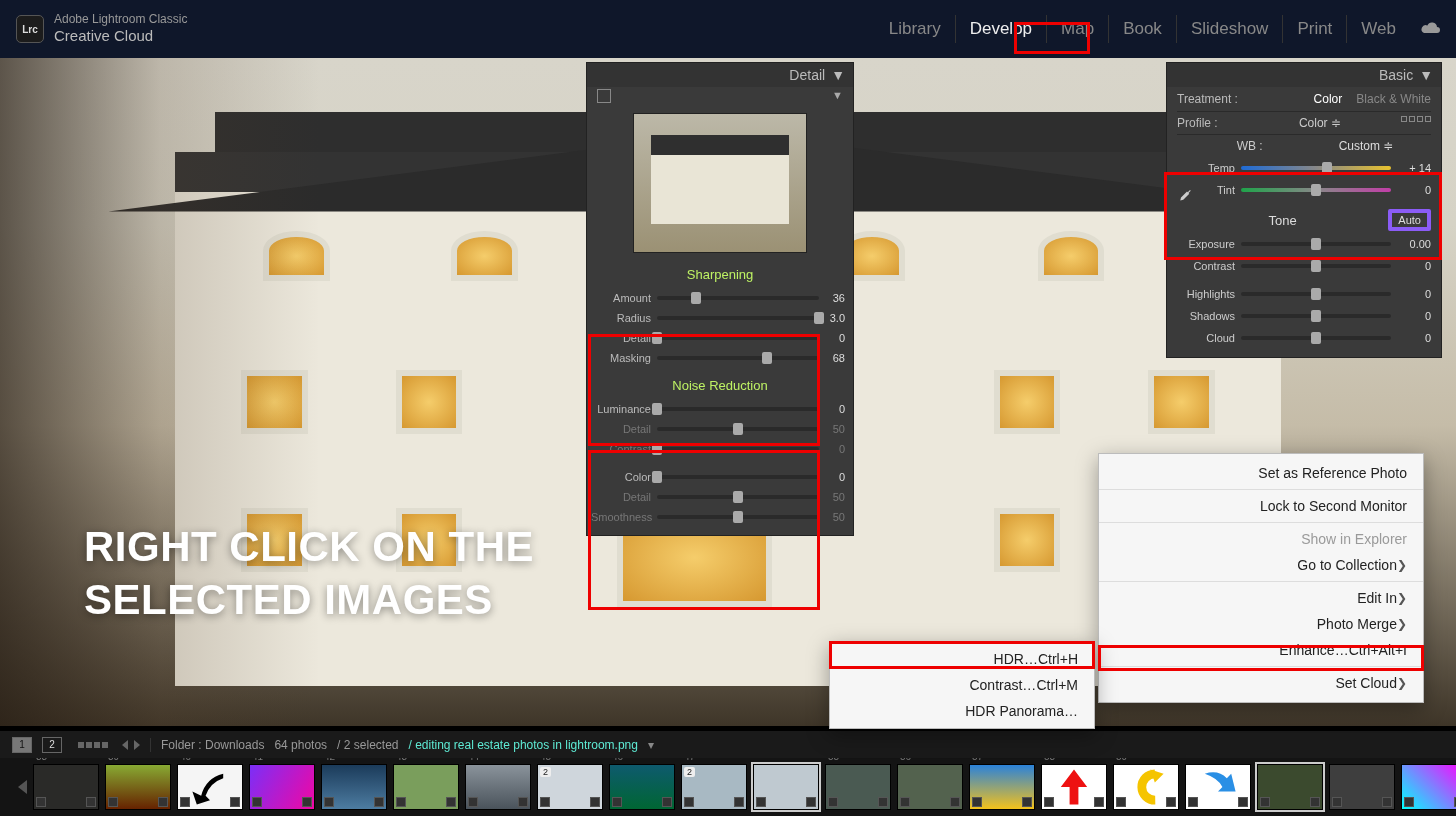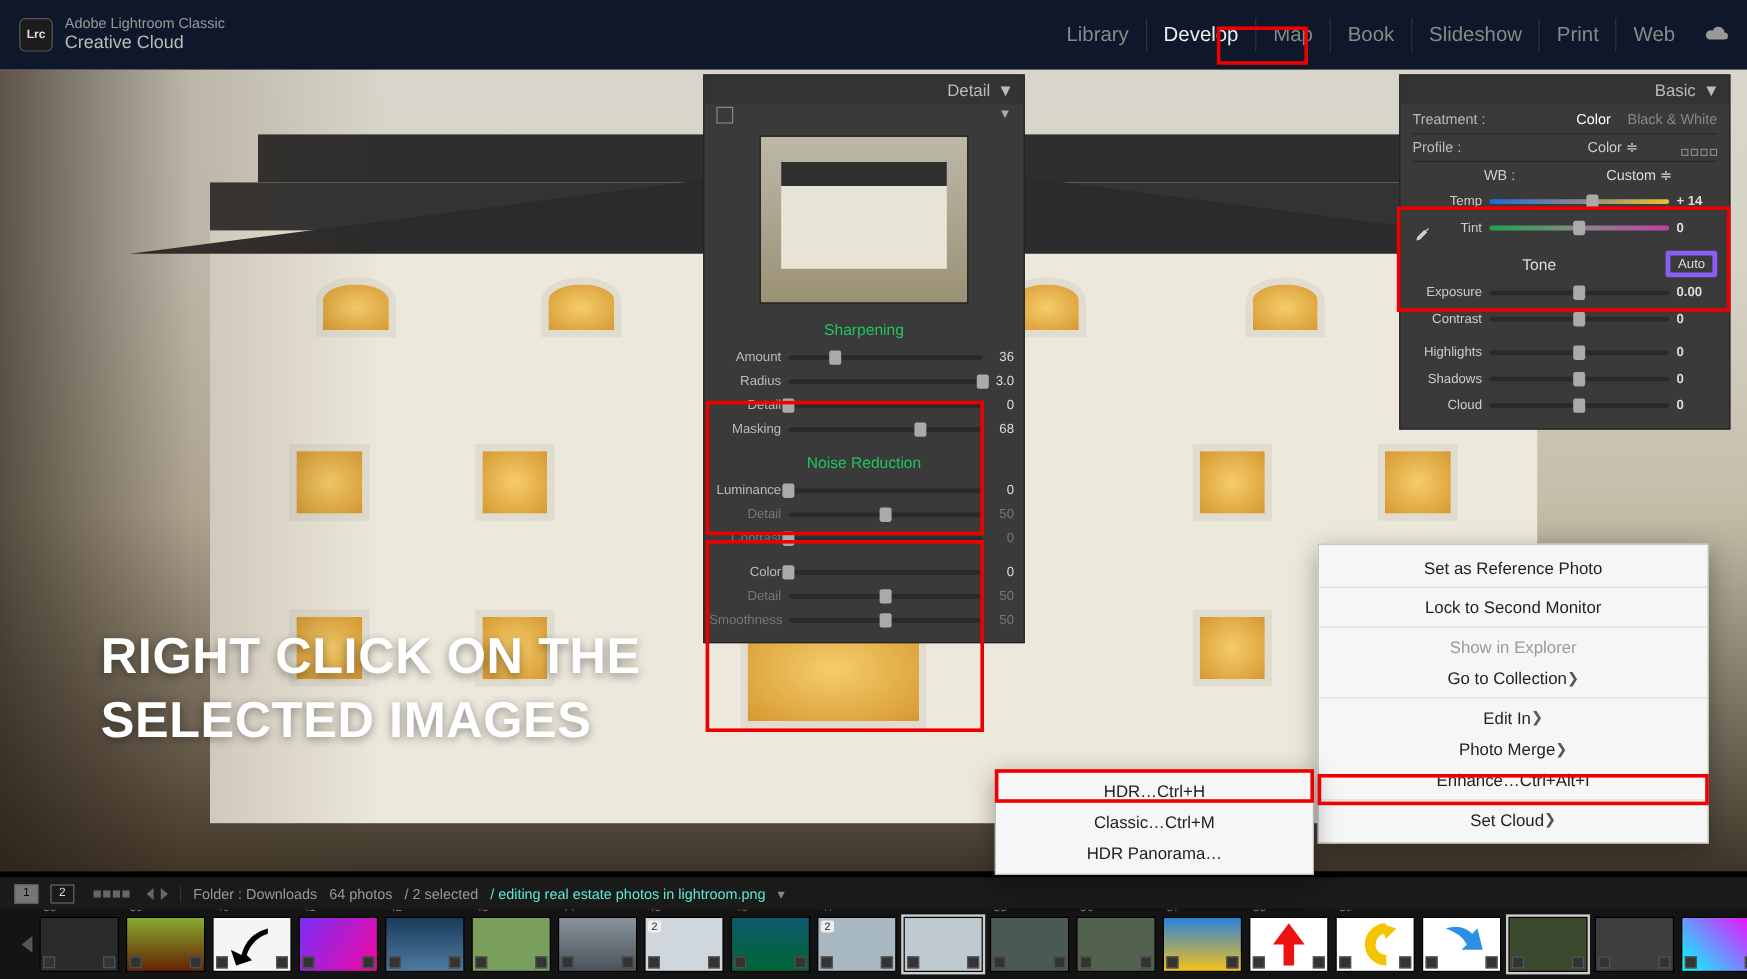--- a/index.html
+++ b/index.html
@@ -30,21 +30,21 @@
 .win.r2 { height:13%; border-radius:0; }
 .overlay-txt { position:absolute; left:84px; bottom:100px; font-size:42px; font-weight:800; color:#fff; text-shadow:0 2px 8px rgba(0,0,0,.4); line-height:1.25; letter-spacing:.5px; }
 
 
 .detail-pnl { position:absolute; top:62px; left:586px; width:268px; background:#3a3a3a; border:1px solid #222; font-size:12px; z-index:20; }
 .pnl-head { display:flex; justify-content:flex-end; align-items:center; height:24px; padding:0 8px; color:#bbb; font-size:14px; gap:6px; background:#333; }
 .nav-box { position:absolute; top:26px; left:10px; width:14px; height:14px; border:1px solid #888; }
 .nav-arrow { position:absolute; top:26px; right:10px; color:#aaa; font-size:11px; }
 .preview { margin:26px auto 10px; width:174px; height:140px; background:linear-gradient(#bcb8a8,#9b9174); border:1px solid #222; position:relative; }
 .preview::after{content:'';position:absolute;inset:15% 10% 20% 10%;background:#e9e5d6;border-top:20px solid #2f2f2f;}
-.sect-title { text-align:center; padding:4px 0 6px; color:#22c55e; font-size:13px; }
+.sect-title { text-align:center; padding:4px 0 6px; color:#bef264; font-size:13px; }
 .slider-row { display:flex; align-items:center; height:20px; padding:0 8px 0 4px; }
 .slider-row .lab { width:66px; text-align:right; font-size:11px; color:#bbb; padding-right:6px; }
 .slider-row.dim .lab, .slider-row.dim .val { color:#777; }
 .track { flex:1; height:4px; background:#2a2a2a; border-radius:2px; position:relative; }
 .thumb { position:absolute; top:-4px; width:10px; height:12px; background:#aaa; border-radius:2px; transform:translateX(-50%); }
 .slider-row .val { width:26px; text-align:right; font-size:11px; color:#ddd; padding-left:4px; }
 .hl-box1 { position:absolute; border:3px solid #e00; z-index:40; }
 
 
 .basic-pnl { position:absolute; top:62px; right:14px; width:276px; background:#3a3a3a; border:1px solid #222; font-size:12px; z-index:20; padding:0 10px 8px; }
@@ -52,34 +52,34 @@
 .row { display:flex; align-items:center; justify-content:space-between; height:24px; font-size:12px; color:#ccc; }
 .row .l { color:#bbb; }
 .toggle-pair span { margin-left:14px; color:#888; }
 .toggle-pair span.act { color:#fff; }
 .brow { display:flex; align-items:center; height:22px; gap:6px; }
 .brow .lab { width:58px; text-align:right; font-size:11px; color:#ccc; }
 .brow .track { flex:1; height:4px; background:#2a2a2a; position:relative; border-radius:2px; }
 .brow .track.temp { background:linear-gradient(90deg,#1e6bd6,#888,#e8c22e); }
 .brow .track.tint { background:linear-gradient(90deg,#1fa34a,#888,#c23ea8); }
 .brow .thumb { top:-4px; }
-.brow .val { width:34px; text-align:left; font-size:11px; color:#ddd;font-weight:bold; }
+.brow .val { width:34px; text-align:right; font-size:11px; color:#ddd; }
 .eyedrop { position:absolute; left:8px; top:124px; width:18px; height:18px; }
 .eyedrop svg { width:18px; height:18px; }
 .grid-ic { display:inline-flex; gap:2px; }
 .grid-ic span { width:6px; height:6px; border:1px solid #888; }
 .section-lbl { text-align:center; color:#ddd; margin:8px 0 2px; font-size:13px; display:flex; justify-content:space-between; align-items:center; }
 .auto-btn { font-size:11px; color:#ddd; border:4px solid #8b5cf6; border-radius:2px; padding:1px 6px; }
 .wb-row { display:flex; align-items:center; justify-content:center; gap:8px; height:22px; margin-left:22px; }
 .wb-row .lab { color:#ccc; }
 .wb-row .sel { color:#ddd; }
 
 
 .ctx { position:absolute; background:#f6f6f6; border:1px solid #bcbcbc; box-shadow:0 6px 20px rgba(0,0,0,.35); font-size:14px; color:#222; z-index:60; }
-.ctx .item { display:flex; align-items:center; justify-content:center; height:26px; padding:0 16px; }
+.ctx .item { display:flex; align-items:center; justify-content:flex-end; height:26px; padding:0 16px; }
 .ctx .item.dis { color:#9a9a9a; }
 .ctx .sep { height:1px; background:#ddd; margin:3px 0; }
 .ctx .chev { color:#555; font-size:12px; }
 .submenu { left:829px; top:641px; width:266px; padding:4px 0; }
 .mainmenu { left:1098px; top:453px; width:326px; padding:6px 0; }
 .hl-pm { position:absolute; border:3px solid #e00; z-index:70; }
 .hl-hdr { position:absolute; border:3px solid #e00; z-index:70; }
 
 
 .infobar { position:absolute; left:0; right:0; bottom:58px; height:28px; background:#1a1a1a; display:flex; align-items:center; padding:0 12px; gap:10px; font-size:12px; color:#999; border-top:1px solid #000; }
@@ -250,21 +250,21 @@
   <div class="pnl-head">
     <span>Basic</span>
     <span>▼</span>
   </div>
   <div class="row">
     <span class="l">Treatment :</span>
     <span class="toggle-pair"><span class="act">Color</span><span>Black &amp; White</span></span>
   </div>
   <div class="row" style="border-top:1px solid #2a2a2a;border-bottom:1px solid #2a2a2a">
     <span class="l">Profile :</span>
-    <span style="display:flex;align-items:flex-end;gap:36px">
+    <span style="display:flex;align-items:flex-start;gap:60px">
       <span><span>Color</span> ≑</span>
       <span class="grid-ic">
           <span></span>
           <span></span>
           <span></span>
           <span></span>
         </span>
     </span>
   </div>
 
@@ -373,21 +373,21 @@
     </div>
 </div>
 <div class="hl-pm" style="top:645px;left:1098px;width:326px;height:26px"></div>
 
 <div class="ctx submenu">
   <div class="item">
       <span>HDR…</span>
       <span>Ctrl+H</span>
     </div>
   <div class="item">
-      <span>Classic…</span>
+      <span>Contrast…</span>
       <span>Ctrl+M</span>
     </div>
   <div class="item">
       <span>HDR Panorama…</span>
     </div>
 </div>
 <div class="hl-hdr" style="top:641px;left:829px;width:266px;height:28px"></div>
 
 <div class="infobar">
   <span class="page-ic act">1</span>

